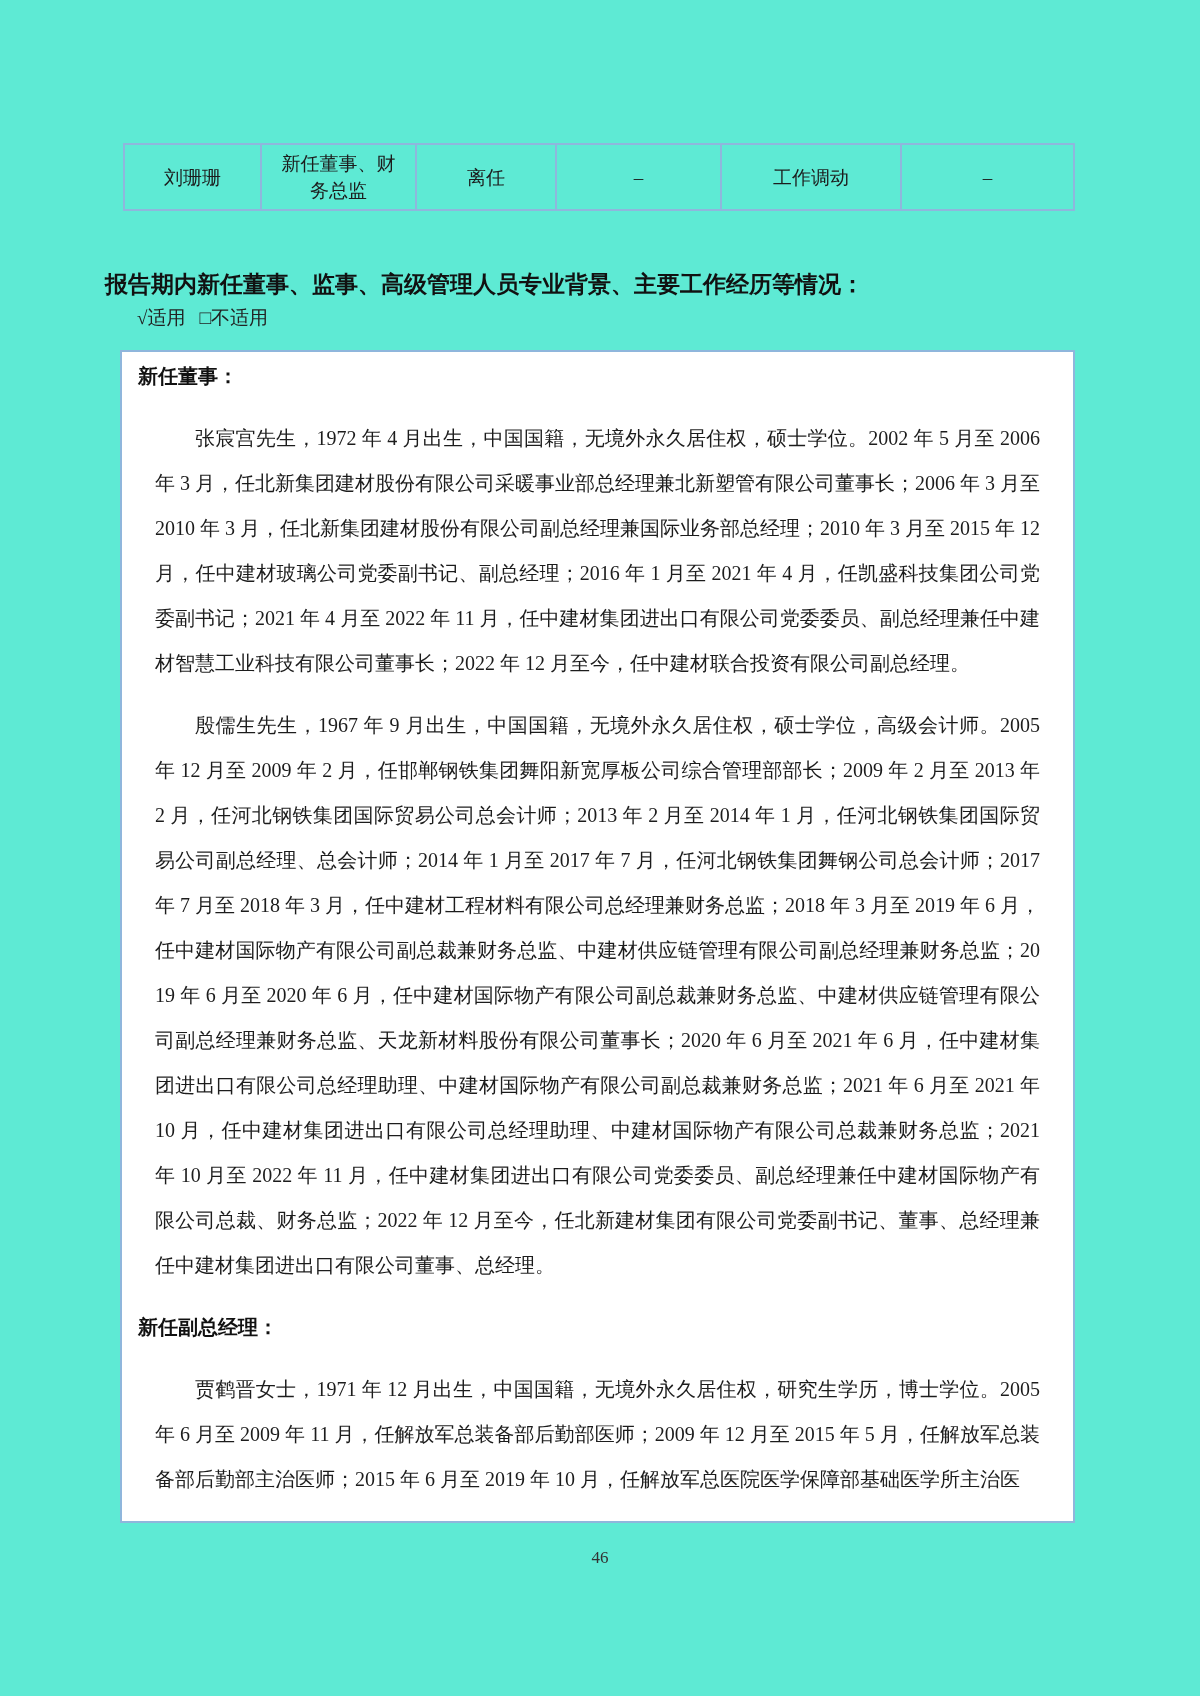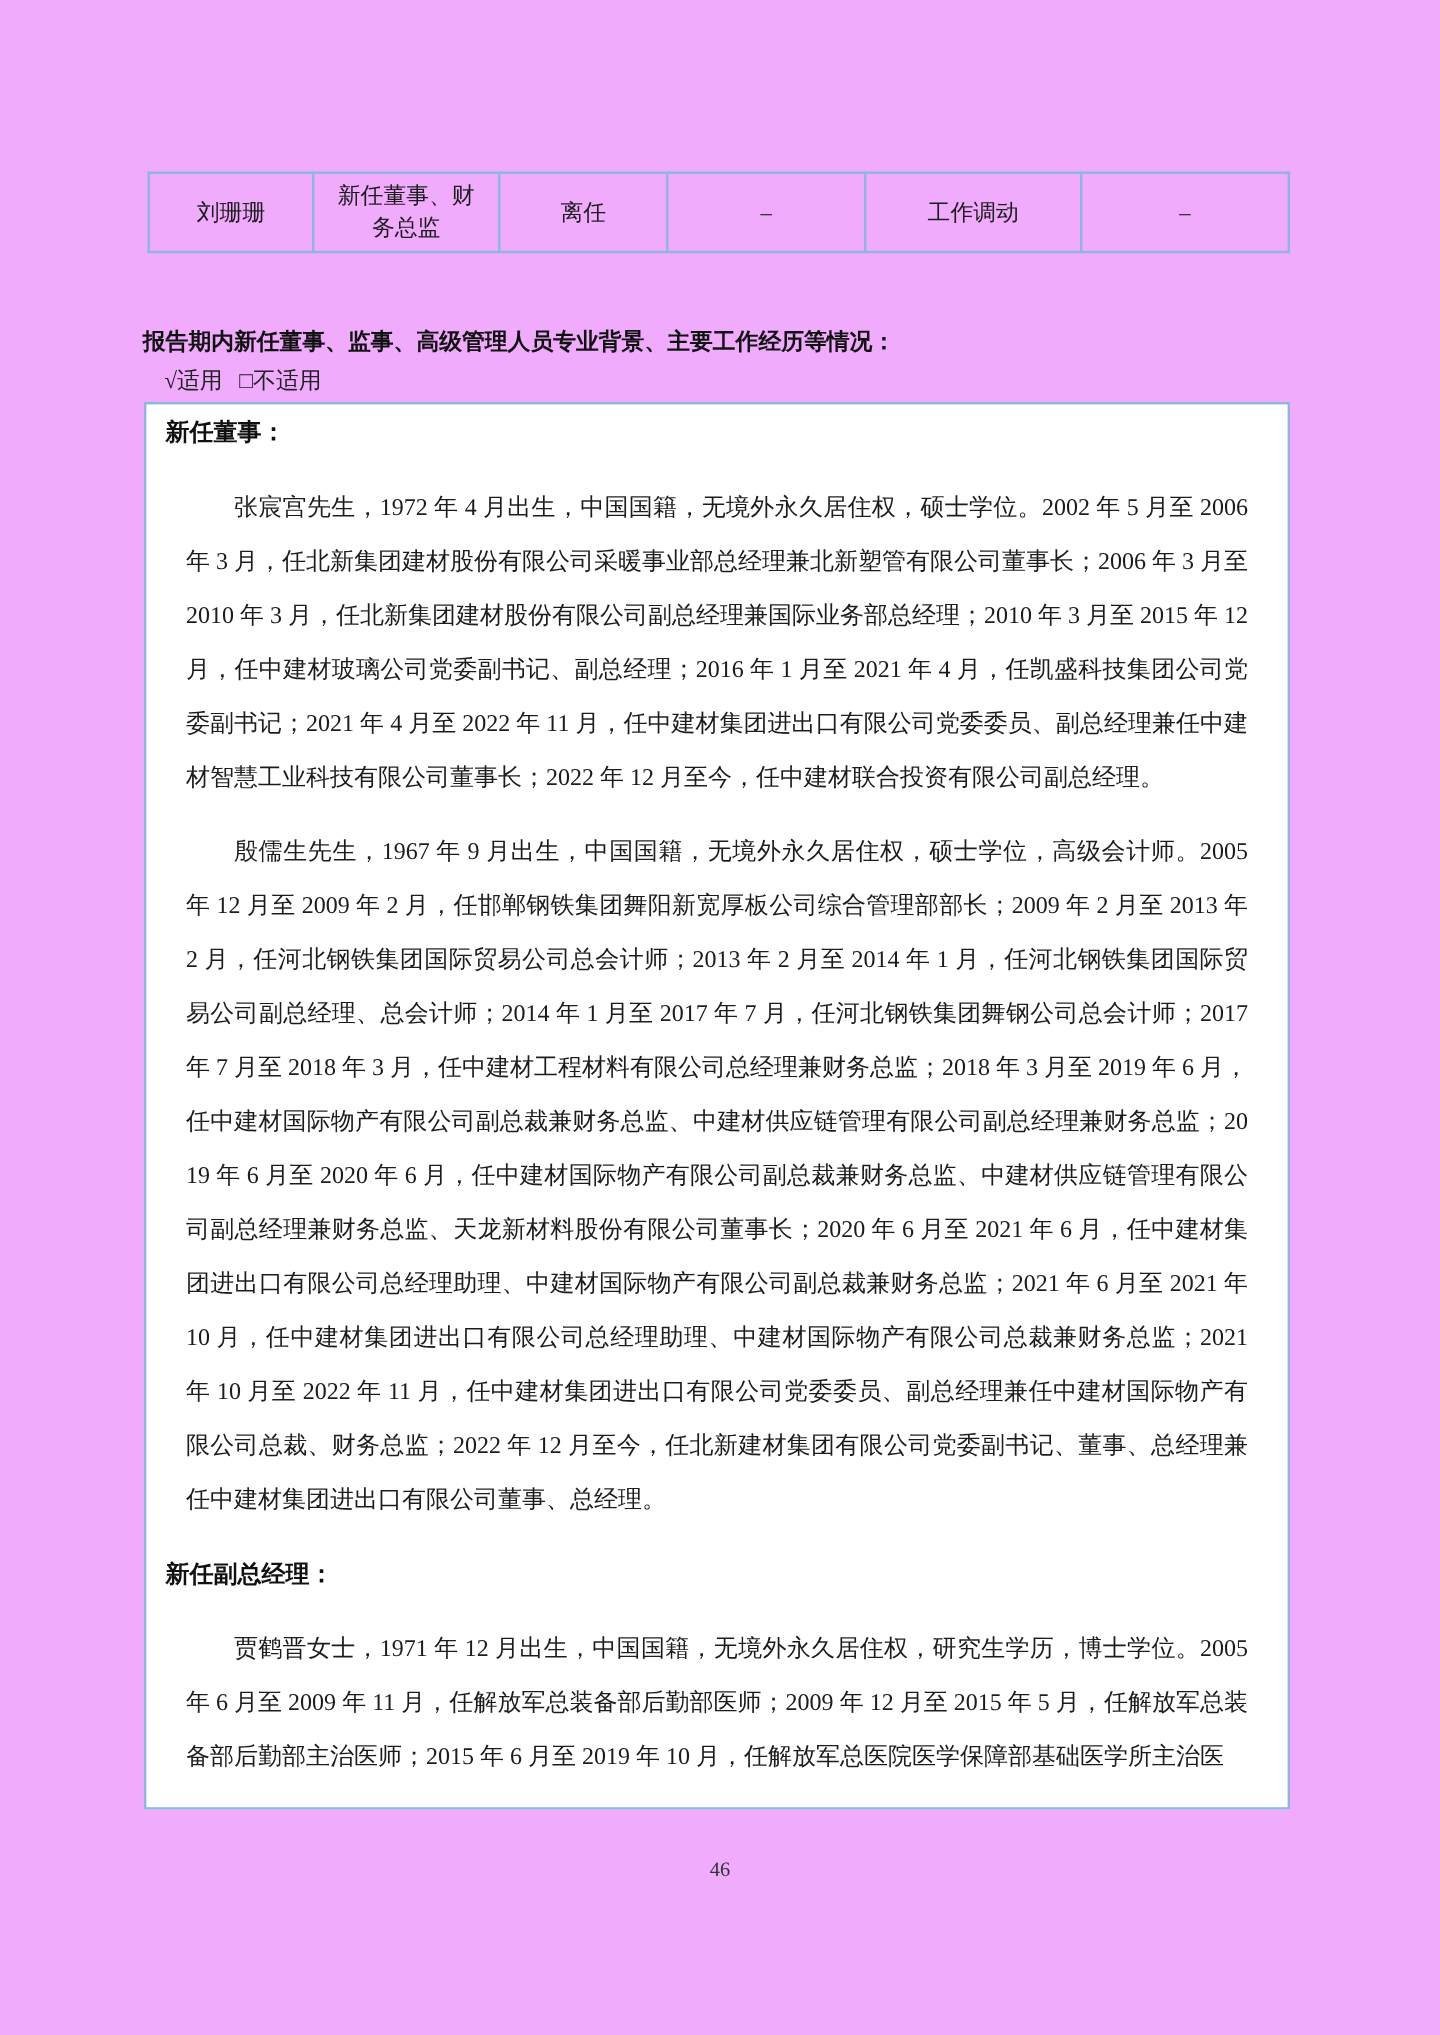--- a/index.html
+++ b/index.html
@@ -1,20 +1,20 @@
 <!DOCTYPE html>
 <html><head>
 <meta charset="utf-8">
 <style>
   html,body{margin:0;padding:0;background:#ffffff;}
   .page{
     position:relative;
     width:1200px;
     height:1696px;
-    background:#f0abfc;
+    background:#5eead4;
     font-family:"Liberation Serif","DejaVu Serif",serif;
     color:#1c1c1c;
     overflow:hidden;
   }
   
   .top-table{
     position:absolute;
     left:123px; top:143px;
     border-collapse:collapse;
     table-layout:fixed;
@@ -26,41 +26,41 @@
     vertical-align:middle;
     font-size:19px;
     line-height:27px;
     height:60px;
     padding:2px 12px;
     word-break:break-all;
   }
   
   .section-heading{
     position:absolute;
-    left:119px; top:272px;
+    left:105px; top:272px;
     width:960px;
-    font-family:Liberation Sans, sans-serif;
+    font-family:Liberation Mono, monospace;
     font-weight:bold;
-    font-size:19px;
+    font-size:23px;
     line-height:28px;
     color:#111;
   }
   .applicability{
     position:absolute;
     left:121px; top:305px;
     font-size:19px;
     line-height:26px;
     color:#222;
     margin-left:16px;
   }
   .applicability .opt{margin-right:14px;}
   
   .bio-box{
     position:absolute;
-    left:120px; top:335px;
+    left:120px; top:350px;
     width:955px; height:1173px;
     border:2px solid #8fb6dc;
     box-sizing:border-box;
     padding:2px 16px 0 16px;
     overflow:hidden;
     background:#ffffff;
   }
   .bio-title{
     font-family:"Liberation Sans","DejaVu Sans",sans-serif;
     font-weight:bold;

